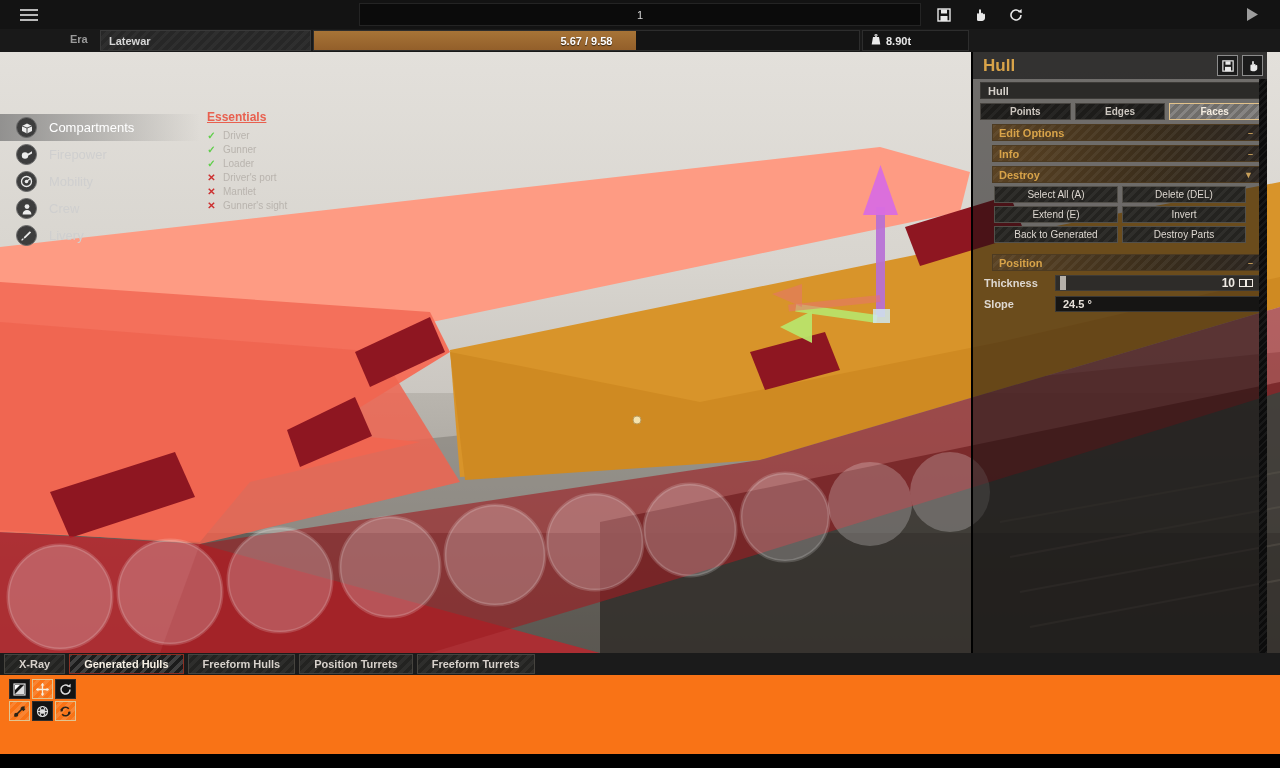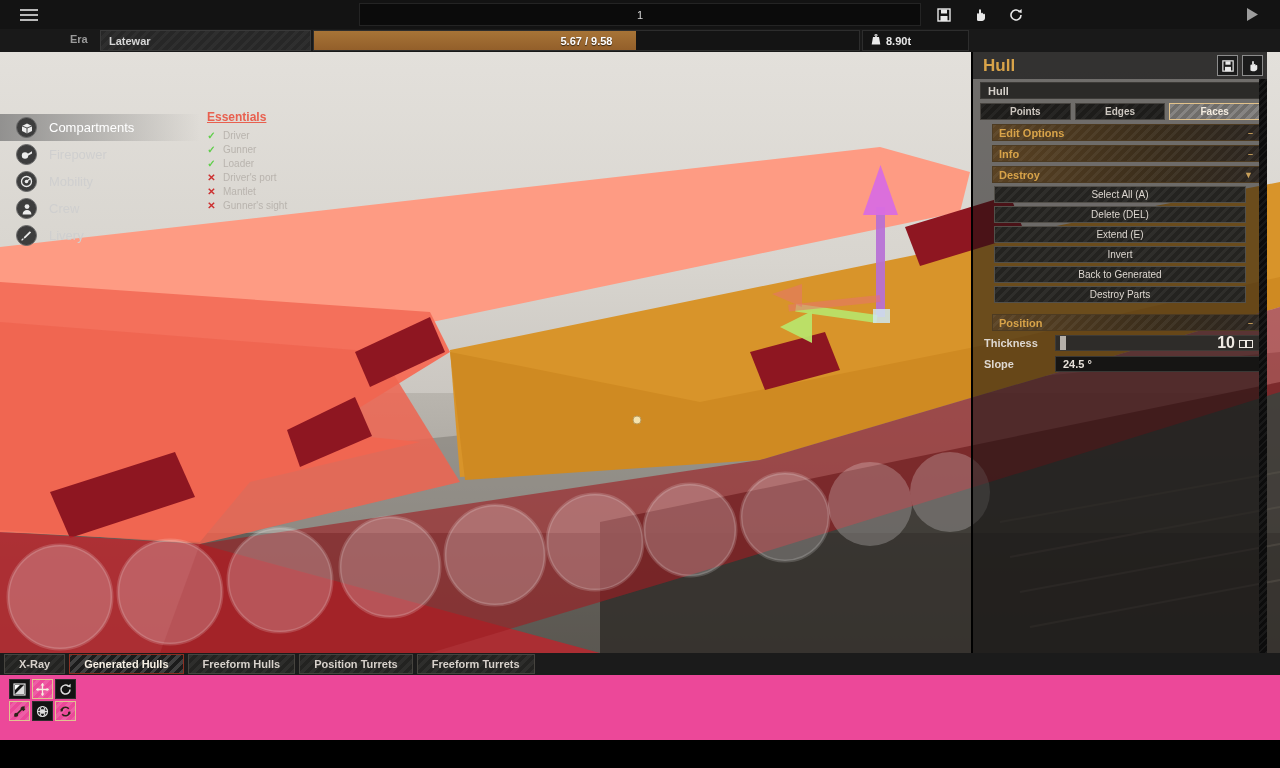--- a/index.html
+++ b/index.html
@@ -99,46 +99,46 @@
     border-color:#e2c28a;
     background-image:repeating-linear-gradient(-45deg, rgba(255,255,255,.16) 0 3px, transparent 3px 7px); }
   .sect { height:17px; margin-top:4px; display:flex; align-items:center;
     padding:0 6px; font-size:11px; font-weight:bold; color:#d8a349;
     background:linear-gradient(90deg,#5a4223,#3a2d1b 60%,#2b2520);
     background-image:repeating-linear-gradient(-45deg, rgba(255,255,255,.05) 0 3px, transparent 3px 7px),
       linear-gradient(90deg,#5a4223,#3a2d1b 60%,#2b2520);
     border:1px solid #4d3b22; cursor:pointer;margin-left:12px; }
   .sect span:first-child { flex:1; }
   .sect .car { color:#c9a05a; font-size:9px; }
-  .abtns { margin-top:3px; display:grid; grid-template-columns:1fr; gap:3px 4px;
+  .abtns { margin-top:3px; display:grid; grid-template-columns:1fr 1fr; gap:3px 4px;
     padding:0 14px 7px 14px; }
   .abtn { height:17px; background:#242320; border:1px solid #53504a;
     background-image:repeating-linear-gradient(-45deg, rgba(255,255,255,.05) 0 3px, transparent 3px 7px);
     font-size:10px; color:#ddd7d0; display:flex; align-items:center;
     justify-content:center; cursor:pointer; }
   .prow { display:flex; align-items:center; height:18px; margin-top:3px; }
   .plabel { width:75px; font-size:11px; font-weight:bold; color:#ded8d1;
     padding-left:4px; }
   .slider { position:relative; flex:1; height:16px; background:#2e2c29;
     border:1px solid #3e3b37; }
   .slider .knob { position:absolute; left:3px; top:0; width:6px; height:14px;
     background:#b5b0a9; cursor:pointer; }
   .slider .val { position:absolute; right:6px; top:0; height:14px;
-    display:flex; align-items:center; gap:4px; font-size:16px; font-weight:bold;
+    display:flex; align-items:center; gap:4px; font-size:12px; font-weight:bold;
     color:#efeae3; }
   .numfield { flex:1; height:16px; background:#161514; border:1px solid #3a3835;
     font-size:11px; font-weight:bold; color:#e6e0d9; display:flex;
     align-items:center; padding-left:7px; }
   .rp-scroll { position:absolute; right:0; top:27px; width:8px; height:574px;
     background:#0c0c0c;
     background-image:repeating-linear-gradient(-45deg, rgba(255,255,255,.05) 0 2px, transparent 2px 5px); }
 
   
-  .bottom { position:absolute; left:0; top:653px; width:1280px; height:87px;
-    background:#ec4899; }
+  .bottom { position:absolute; left:0; top:653px; width:1280px; height:101px;
+    background:#f97316; }
   .tabbar { position:absolute; left:0; top:0; width:1280px; height:22px;
     background:#1b1b1b; display:flex; align-items:center; gap:4px; padding-left:4px; }
   .btab { height:20px; padding:0 14px; background:#232321; border:1px solid #46443f;
     background-image:repeating-linear-gradient(-45deg, rgba(255,255,255,.05) 0 3px, transparent 3px 7px);
     font-size:11px; font-weight:bold; color:#d7d1cb; display:flex;
     align-items:center; cursor:pointer; }
   .btab.sel { background:linear-gradient(180deg,#cfa670,#b08850); color:#f6efe4;
     border-color:#8c2f22;
     background-image:repeating-linear-gradient(-45deg, rgba(255,255,255,.16) 0 3px, transparent 3px 7px); }
   .toolgrid { position:absolute; left:9px; top:26px; display:grid;

